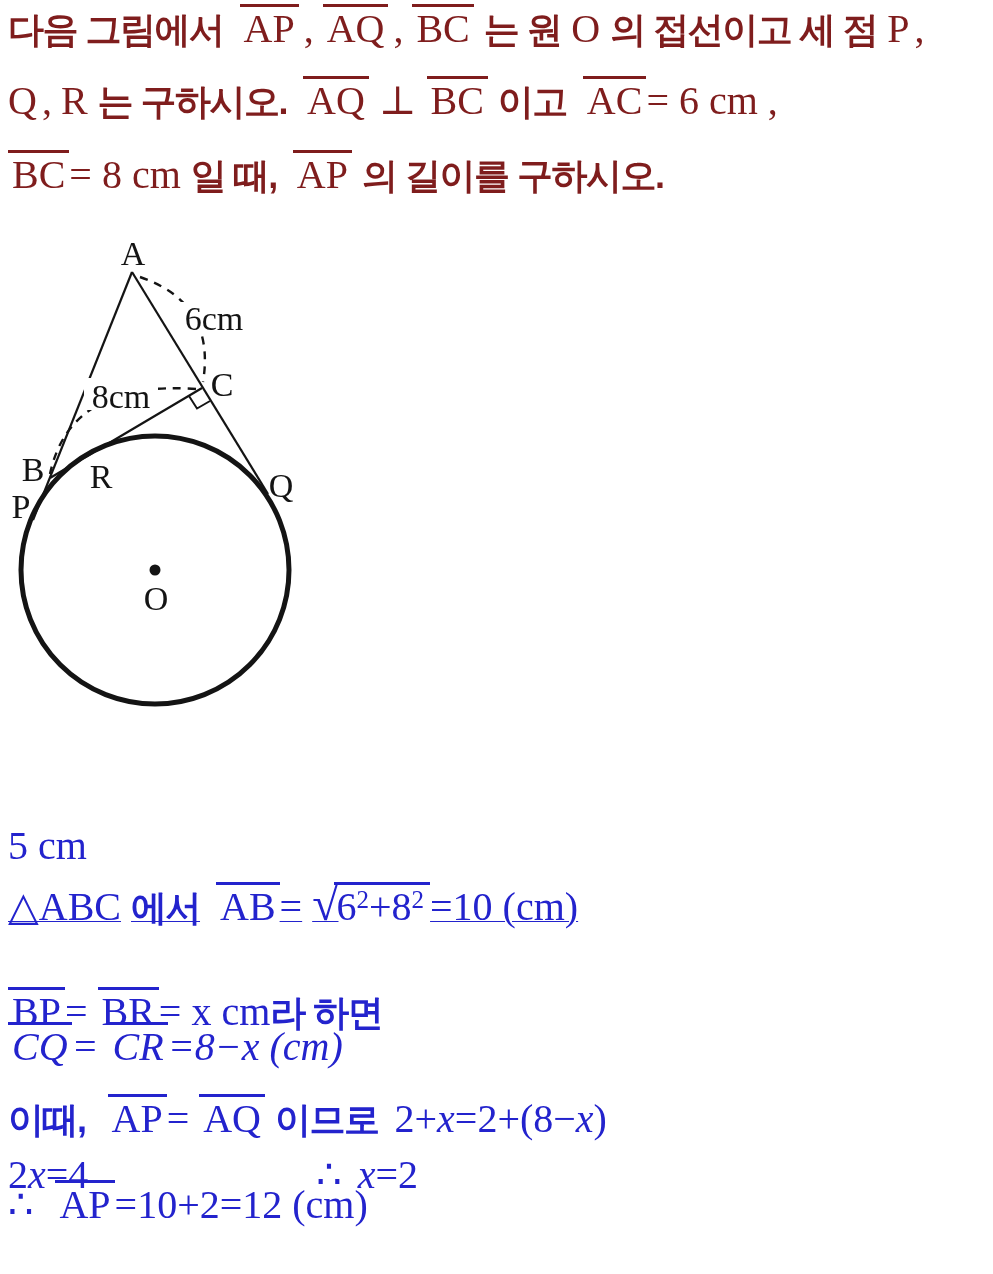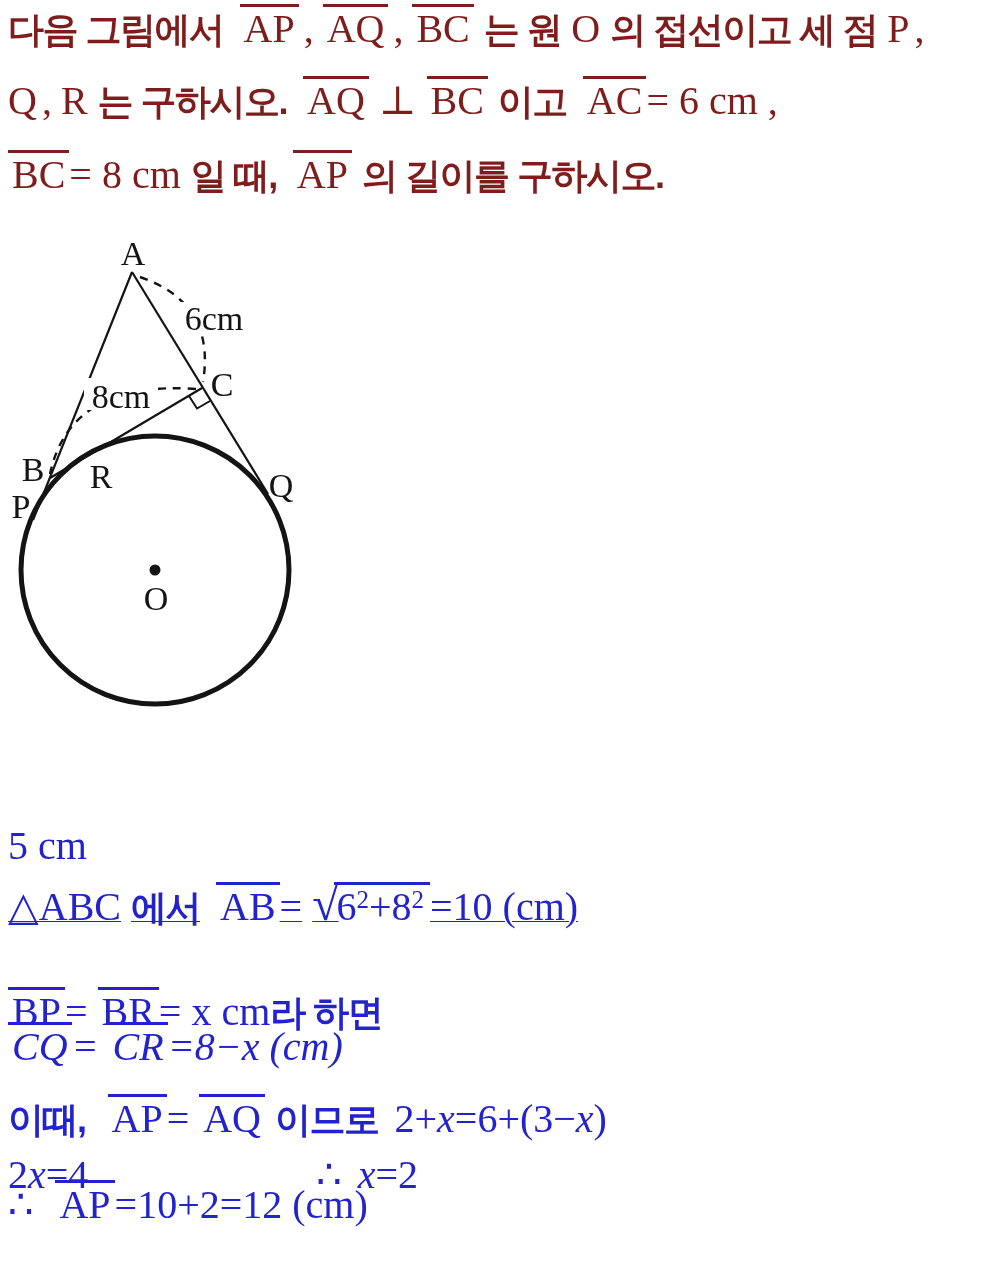--- a/index.html
+++ b/index.html
@@ -86,21 +86,21 @@
 
 <div class="line sol" style="top:987px;">
   <span class="mt ol">BP</span><span class="mt">=</span><span class="mt ol gs">BR</span><span class="mt">= x cm</span><span class="ko">라 하면</span>
 </div>
 
 <div class="line sol" style="top:1022px;font-style:italic;">
   <span class="mt ol">CQ</span><span class="mt">=</span><span class="mt ol gs">CR</span><span class="mt">=8−x (cm)</span>
 </div>
 
 <div class="line sol" style="top:1094px;">
-  <span class="ko">이때,</span><span class="mt ol gl">AP</span><span class="mt">=</span><span class="mt ol gs">AQ</span><span class="ko gs">이므로</span><span class="mt gm">2+</span><span class="mt it">x</span><span class="mt">=6+(3−</span><span class="mt it">x</span><span class="mt">)</span>
+  <span class="ko">이때,</span><span class="mt ol gl">AP</span><span class="mt">=</span><span class="mt ol gs">AQ</span><span class="ko gs">이므로</span><span class="mt gm">2+</span><span class="mt it">x</span><span class="mt">=2+(8−</span><span class="mt it">x</span><span class="mt">)</span>
 </div>
 
 <div class="line sol" style="top:1153px;">
   <span class="mt">2</span><span class="mt it">x</span><span class="mt">=4</span><span class="mt" style="margin-left:228px;">∴</span><span class="mt it gm">x</span><span class="mt">=2</span>
 </div>
 
 <div class="line sol" style="top:1180px;">
   <span class="mt">∴</span><span class="mt ol gl">AP</span><span class="mt">=10+2=12 (cm)</span>
 </div>
 

